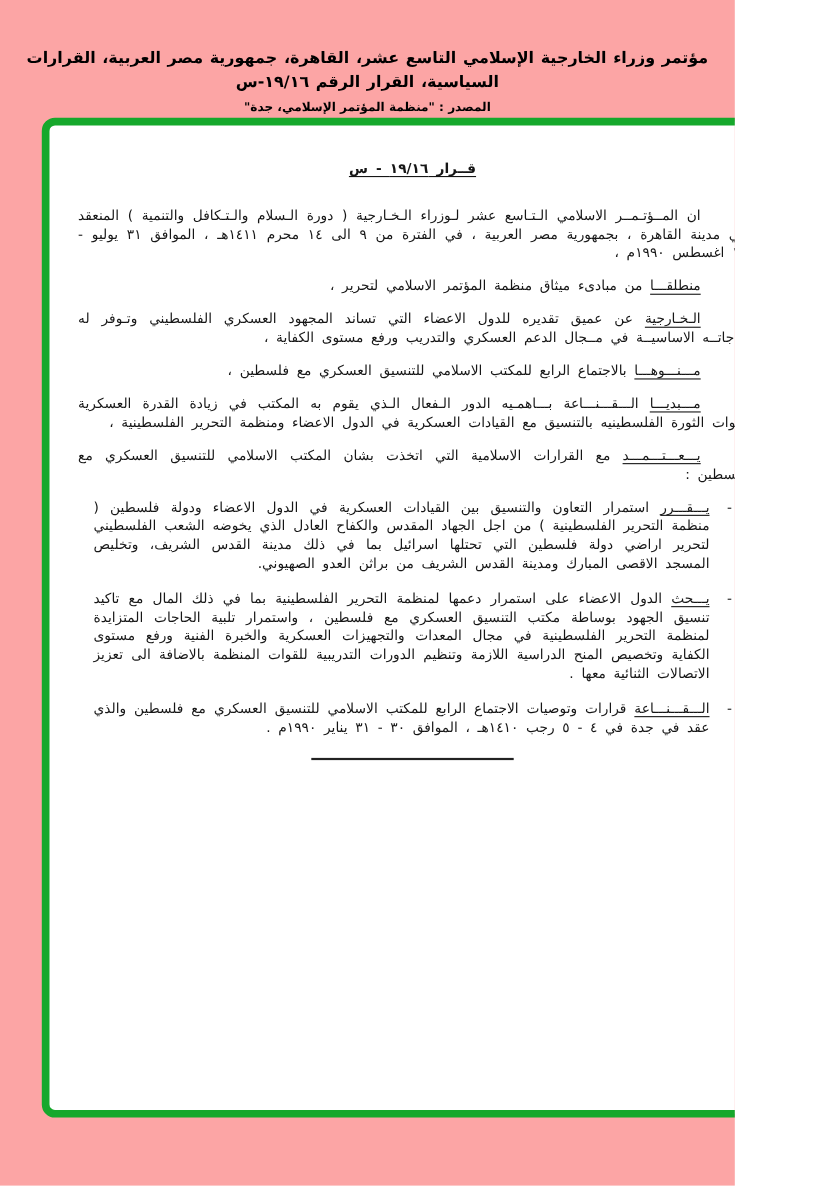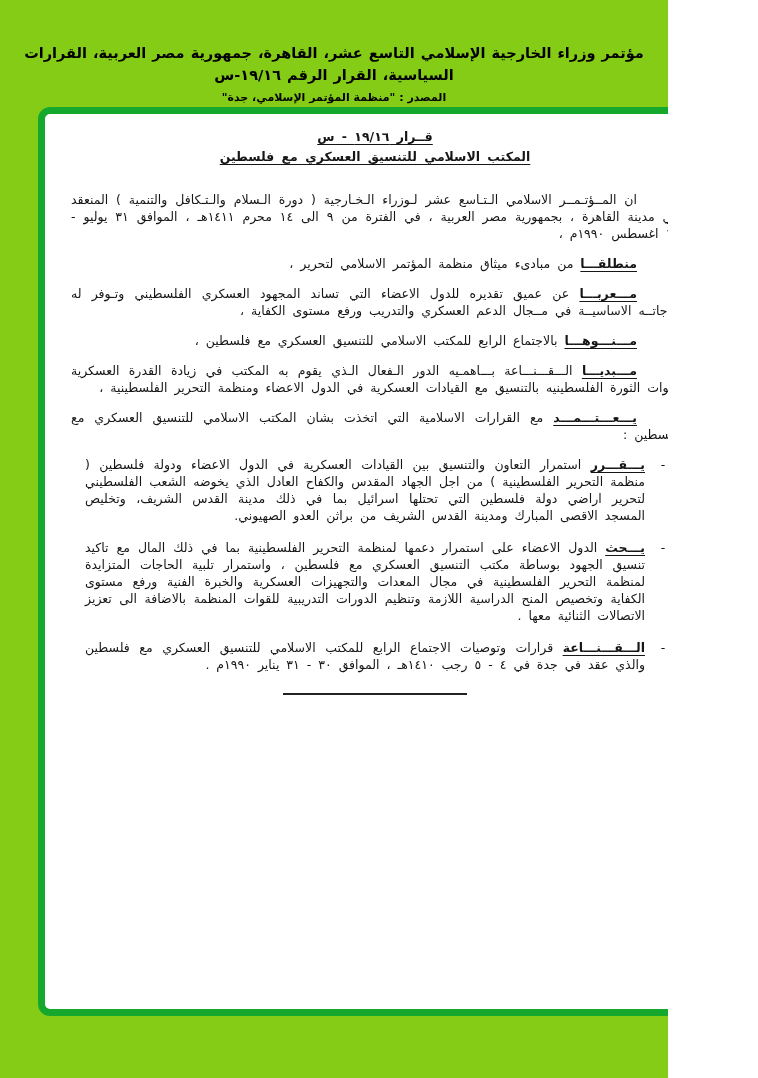--- a/index.html
+++ b/index.html
@@ -1,19 +1,19 @@
 <!DOCTYPE html>
 <html lang="ar" style="--green: #16a82c; --ink: #161616;"><head>
 <meta charset="utf-8">
 <style>
   html,body{margin:0;padding:0;background:#ffffff;}
   .page{
     position:relative;
     width:668px;height:1078px;
-    background:#84cc16;
+    background:#fca5a5;
     font-family:"DejaVu Sans",sans-serif;
     color:#1a1a1a;
     overflow:hidden;
   }
   
   .top-header{
     direction:rtl;
     text-align:center;
     padding-top:42px;
     color:#000;
@@ -46,38 +46,38 @@
   .doc{
     direction:rtl;
     font-size:12.5px;
     line-height:17px;
     word-spacing:3px;
     color:#161616;
   }
   .title-block{
     text-align:center;
     font-weight:bold;
-    margin-top:2px;
+    margin-top:18px;
     margin-bottom:26px;
   }
   .title-line{
     display:inline-block;
     text-decoration:underline;
     text-underline-offset:3px;
   }
   .title-row{margin-bottom:3px;}
   .para{
     margin:0 0 13px 0;
     text-align:justify;
     text-indent:42px;
   }
   .lead{
     text-decoration:underline;
     text-underline-offset:3px;
-    font-weight:bold;
+    font-weight:normal;
   }
   .items{margin-top:2px;}
   .item{
     display:flex;
     flex-direction:row;
     margin:0 0 15px 0;
   }
   .item-num{
     flex:0 0 34px;
     white-space:nowrap;
@@ -106,31 +106,28 @@
     <div class="hdr-line2">المصدر :  "منظمة المؤتمر الإسلامي، جدة"</div>
   </div>
 
   <div class="frame">
     <div class="doc">
 
       <div class="title-block">
         <div class="title-row">
           <span class="title-line">قــرار ١٩/١٦ - س</span>
         </div>
-        <div class="title-row">
-          <span class="title-line">المكتب الاسلامي للتنسيق العسكري مع فلسطين</span>
-        </div>
       </div>
 
       <p class="para"><span>ان المــؤتـمــر الاسلامي الـتـاسع عشر لـوزراء الـخـارجية ( دورة الـسلام والـتـكافل والتنمية ) المنعقد في مدينة القاهرة ، بجمهورية مصر العربية ، في الفترة من ٩ الى ١٤ محرم ١٤١١هـ ، الموافق ٣١ يوليو - ١٥ اغسطس ١٩٩٠م ،</span></p>
 
       <p class="para"><span class="lead">منطلقـــا</span><span> من مبادىء ميثاق منظمة المؤتمر الاسلامي لتحرير ،</span></p>
 
 
-      <p class="para"><span class="lead">مـــعربـــا</span><span> عن عميق تقديره للدول الاعضاء التي تساند المجهود العسكري الفلسطيني وتـوفر له حاجاتــه الاساسيــة في مــجال الدعم العسكري والتدريب ورفع مستوى الكفاية ،</span></p>
+      <p class="para"><span class="lead">الـخـارجية</span><span> عن عميق تقديره للدول الاعضاء التي تساند المجهود العسكري الفلسطيني وتـوفر له حاجاتــه الاساسيــة في مــجال الدعم العسكري والتدريب ورفع مستوى الكفاية ،</span></p>
 
       <p class="para"><span class="lead">مـــنـــوهـــا</span><span> بالاجتماع الرابع للمكتب الاسلامي للتنسيق العسكري مع فلسطين ،</span></p>
 
       <p class="para"><span class="lead">مـــبديـــا</span><span> الـــقـــنـــاعة بـــاهمـيه الدور الـفعال الـذي يقوم به المكتب في زيادة القدرة العسكرية لقوات الثورة الفلسطينيه بالتنسيق مع القيادات العسكرية في الدول الاعضاء ومنظمة التحرير الفلسطينية ،</span></p>
 
       <p class="para"><span class="lead">يـــعـــتـــمـــد</span><span> مع القرارات الاسلامية التي اتخذت بشان المكتب الاسلامي للتنسيق العسكري مع فلسطين :</span></p>
 
       <div class="items">
 
         <div class="item">

